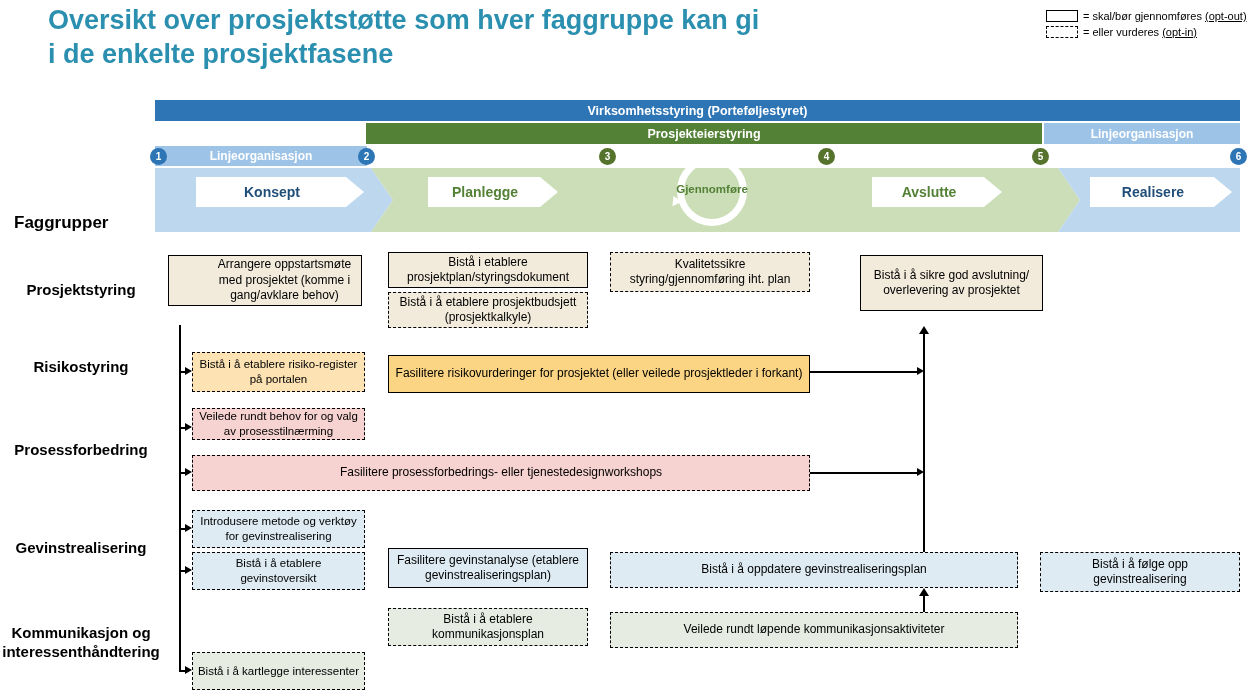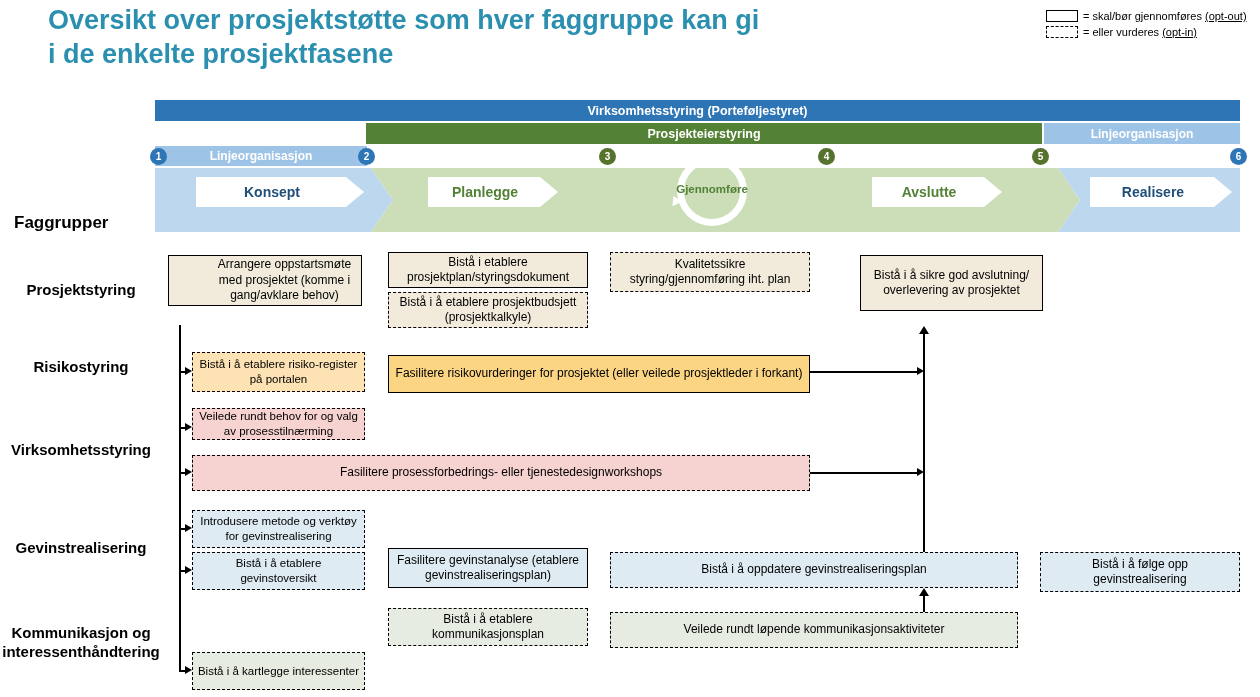--- a/index.html
+++ b/index.html
@@ -98,21 +98,21 @@
   <div class="phase ph-green" style="left:428px;width:130px;">Planlegge</div>
   <div class="gj-ring"></div>
   <div class="gj-head"></div>
   <div class="gj-label">Gjennomføre</div>
   <div class="phase ph-green" style="left:872px;width:130px;">Avslutte</div>
   <div class="phase ph-blue" style="left:1090px;width:142px;">Realisere</div>
 
   <div class="faghead">Faggrupper</div>
   <div class="rowlabel" style="top:281px;">Prosjektstyring</div>
   <div class="rowlabel" style="top:358px;">Risikostyring</div>
-  <div class="rowlabel" style="top:441px;">Virksomhetsstyring</div>
+  <div class="rowlabel" style="top:441px;">Prosessforbedring</div>
   <div class="rowlabel" style="top:539px;">Gevinstrealisering</div>
   <div class="rowlabel prewrap" style="top:624px;">Kommunikasjon og
 interessenthåndtering</div>
 
   <div class="box beige solid" style="left:168px;top:255px;width:194px;height:51px;padding-left:45px;">Arrangere oppstartsmøte med prosjektet (komme i gang/avklare behov)</div>
   <div class="box beige solid" style="left:388px;top:252px;width:200px;height:36px;">Bistå i etablere prosjektplan/styringsdokument</div>
   <div class="box beige dash" style="left:388px;top:292px;width:200px;height:36px;">Bistå i å etablere prosjektbudsjett (prosjektkalkyle)</div>
   <div class="box beige dash" style="left:610px;top:252px;width:200px;height:40px;">Kvalitetssikre styring/gjennomføring iht. plan</div>
   <div class="box beige solid" style="left:860px;top:255px;width:183px;height:56px;">Bistå i å sikre god avslutning/ overlevering av prosjektet</div>
 

